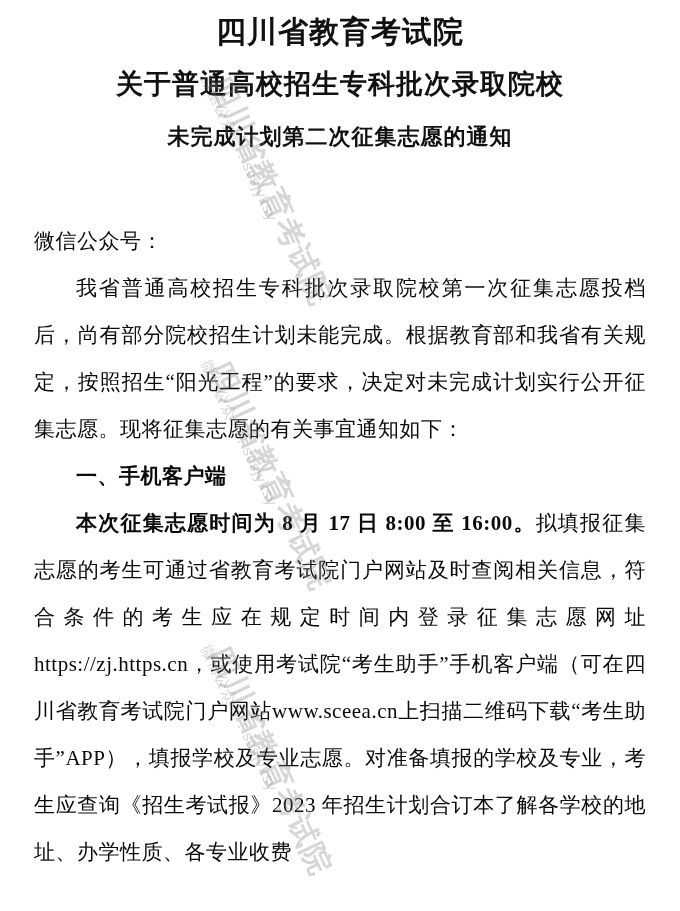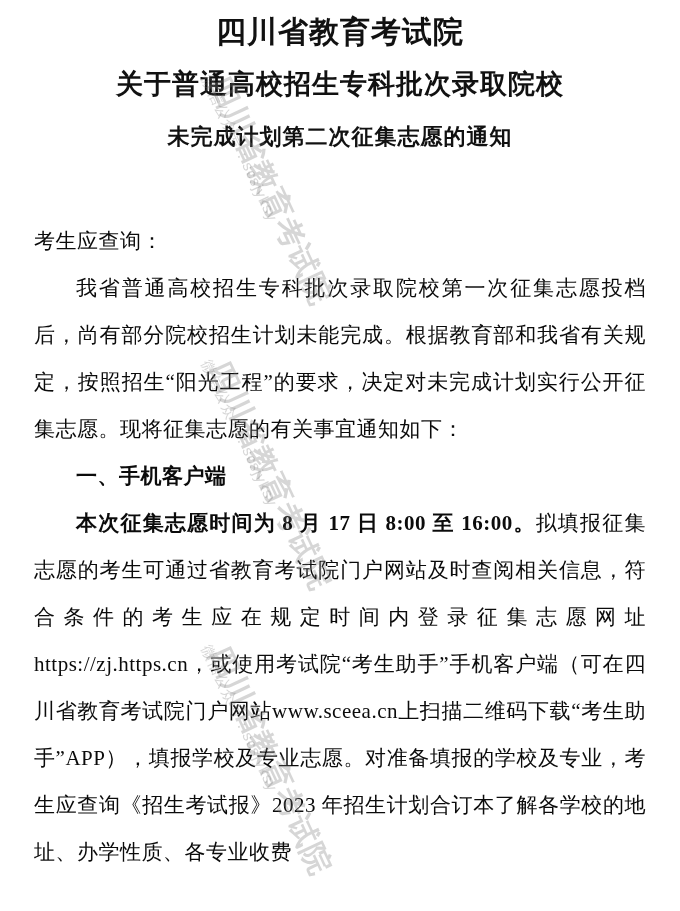--- a/index.html
+++ b/index.html
@@ -123,21 +123,21 @@
   </div>
 
   <div class="title-block">
     <div class="title-line l1">四川省教育考试院</div>
     <div class="title-line l2">关于普通高校招生专科批次录取院校</div>
     <div class="title-line l3">未完成计划第二次征集志愿的通知</div>
   </div>
 
   <div class="body-block">
 
-    <p class="salutation">考生应查询：</p>
+    <p class="salutation">微信公众号：</p>
 
     <p class="para">我省普通高校招生专科批次录取院校第一次征集志愿投档后，尚有部分院校招生计划未能完成。根据教育部和我省有关规定，按照招生“阳光工程”的要求，决定对未完成计划实行公开征集志愿。现将征集志愿的有关事宜通知如下：</p>
 
     <p class="section-head">一、手机客户端</p>
 
     <p class="para"><span class="bold">本次征集志愿时间为 8 月 17 日 8:00 至 16:00。</span><span>拟填报征集志愿的考生可通过省教育考试院门户网站及时查阅相关信息，符合条件的考生应在规定时间内登录征集志愿网址</span><span class="latin">https://zj.https.cn</span><span>，或使用考试院“考生助手”手机客户端（可在四川省教育考试院门户网站</span><span class="url-underline">www.sceea.cn</span><span>上扫描二维码下载“考生助手”APP），填报学校及专业志愿。对准备填报的学校及专业，考生应查询《招生考试报》2023 年招生计划合订本了解各学校的地址、办学性质、各专业收费</span></p>
 
   </div>
 </div>
 

